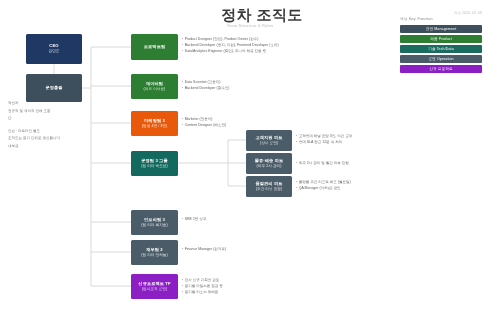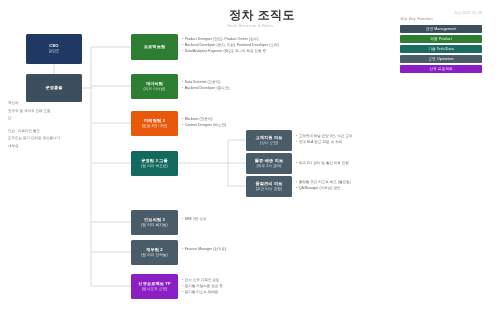--- a/index.html
+++ b/index.html
@@ -17,21 +17,21 @@
   }
 
   
   .title-block {
     position: absolute;
     left: 0; top: 9px;
     width: 500px;
     text-align: center;
   }
   .title {
-    font-size: 12px;
+    font-size: 15px;
     font-weight: bold;
     color: #3a3a3a;
     letter-spacing: 0.4px;
     line-height: 12px;
     padding-left: 24px;
   }
   .subtitle {
     font-size: 4px;
     color: #b8b8b8;
     letter-spacing: 0.2px;

